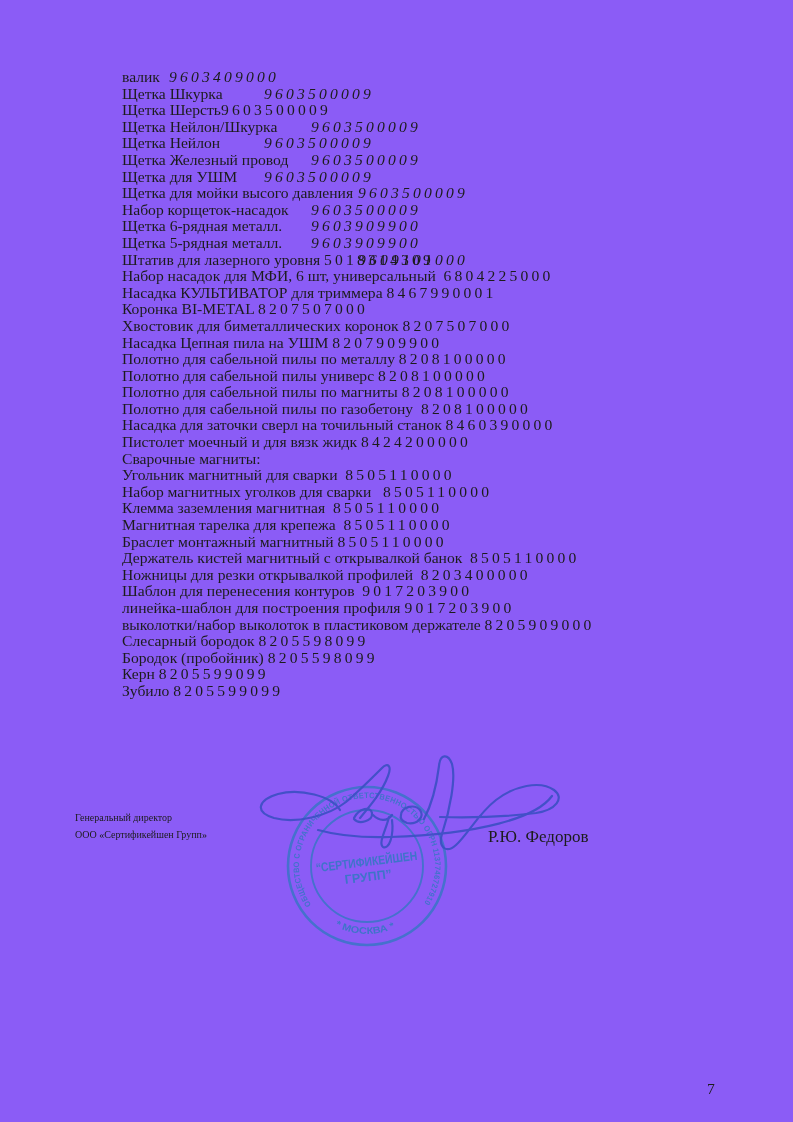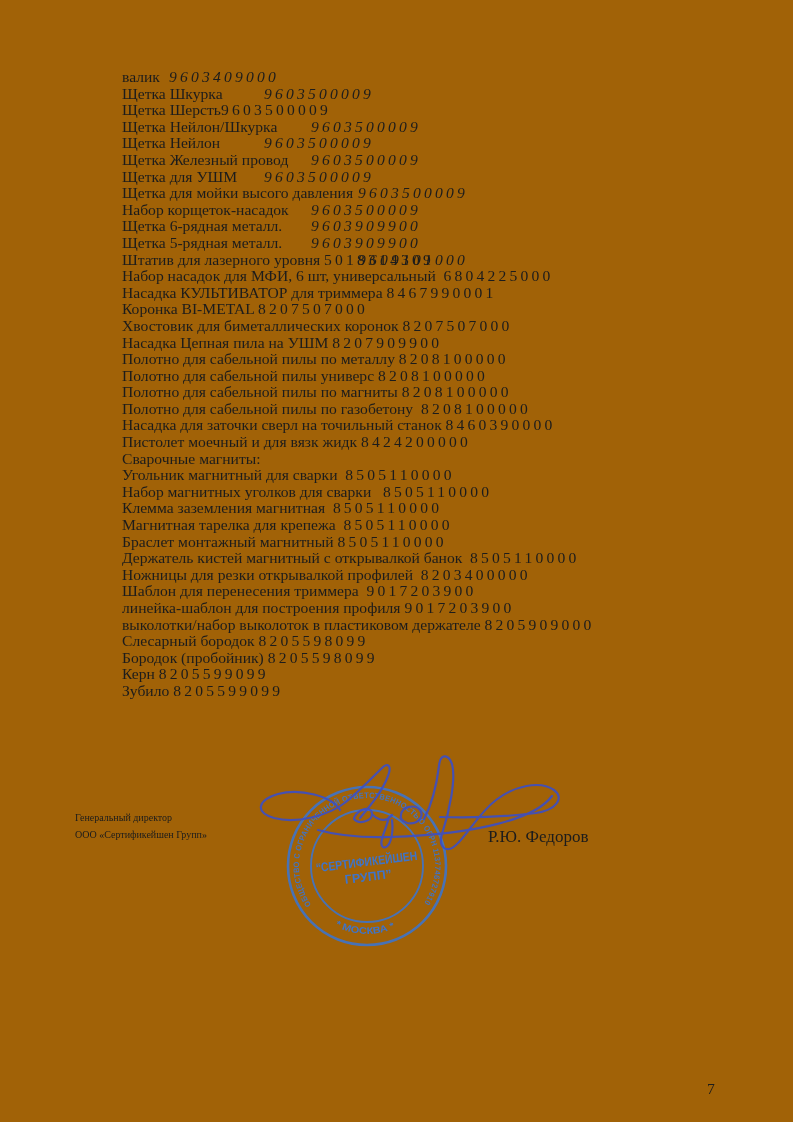--- a/index.html
+++ b/index.html
@@ -1,18 +1,18 @@
 <!DOCTYPE html>
 <html><head>
 <meta charset="utf-8">
 <style>
   html,body { margin:0; padding:0; background:#ffffff; }
   body { width:793px; height:1122px; position:relative; overflow:hidden;
          font-family:"Liberation Serif", serif; color:#1c1c1c; }
-  .page { position:absolute; inset:0; background:#a16207; }
+  .page { position:absolute; inset:0; background:#8b5cf6; }
 
   
   .doc-list { position:absolute; left:122px; top:69px; width:600px;
               font-size:15.6px; line-height:16.6px; }
   .line { position:relative; white-space:pre; }
   .pname { white-space:pre; }
   .code { letter-spacing:3.2px; white-space:pre; }
   .code.abs { position:absolute; top:0;font-style:italic; }
 
   
@@ -91,21 +91,21 @@
       <div class="line"><span class="pname">Клемма заземления магнитная  </span><span class="code">8505110000</span></div>
 
       <div class="line"><span class="pname">Магнитная тарелка для крепежа  </span><span class="code">8505110000</span></div>
 
       <div class="line"><span class="pname">Браслет монтажный магнитный </span><span class="code">8505110000</span></div>
 
       <div class="line"><span class="pname">Держатель кистей магнитный с открывалкой банок  </span><span class="code">8505110000</span></div>
 
       <div class="line"><span class="pname">Ножницы для резки открывалкой профилей  </span><span class="code">8203400000</span></div>
 
-      <div class="line"><span class="pname">Шаблон для перенесения триммера  </span><span class="code">9017203900</span></div>
+      <div class="line"><span class="pname">Шаблон для перенесения контуров  </span><span class="code">9017203900</span></div>
 
       <div class="line"><span class="pname">линейка-шаблон для построения профиля </span><span class="code">9017203900</span></div>
 
       <div class="line"><span class="pname">выколотки/набор выколоток в пластиковом держателе </span><span class="code">8205909000</span></div>
 
       <div class="line"><span class="pname">Слесарный бородок </span><span class="code">8205598099</span></div>
 
       <div class="line"><span class="pname">Бородок (пробойник) </span><span class="code">8205598099</span></div>
 
       <div class="line"><span class="pname">Керн </span><span class="code">8205599099</span></div>

